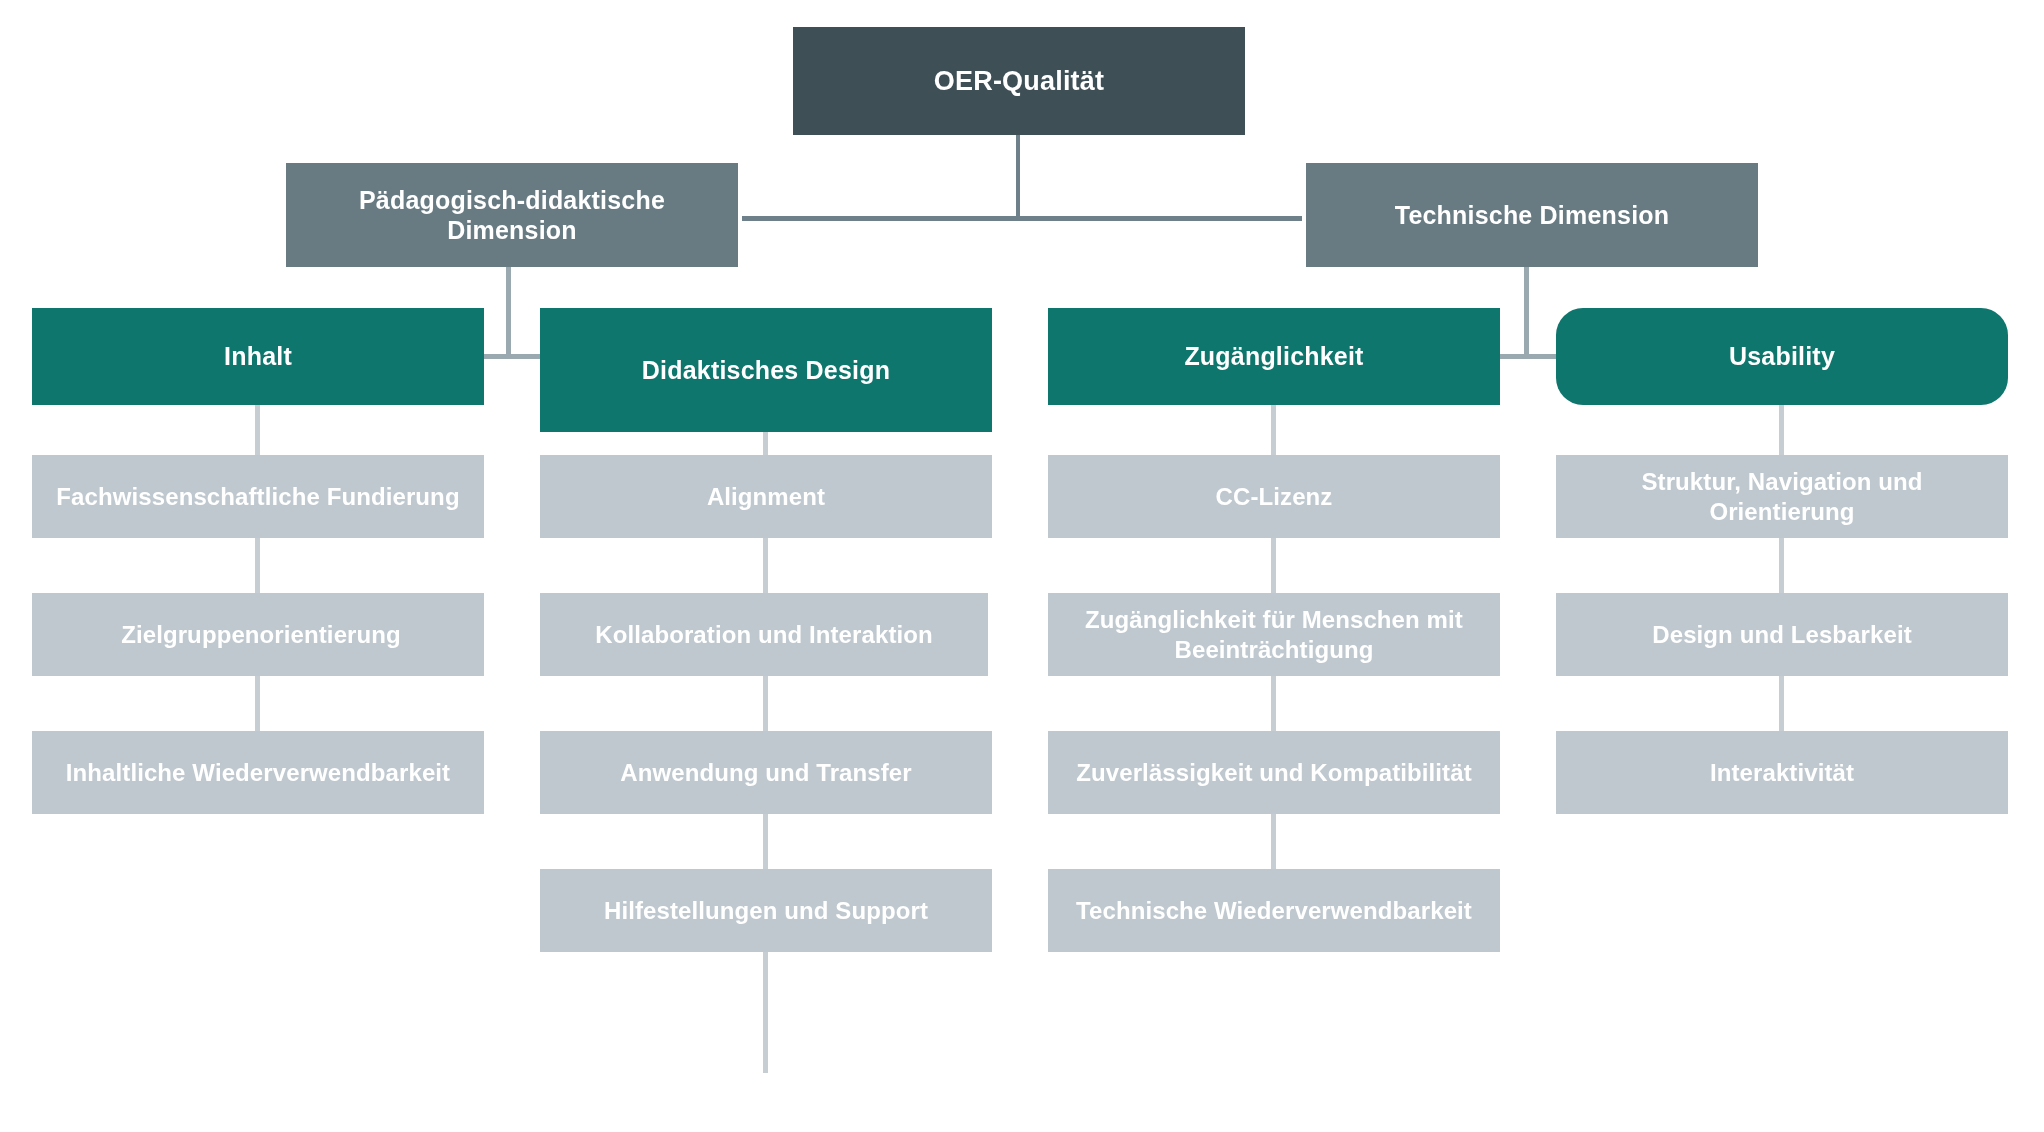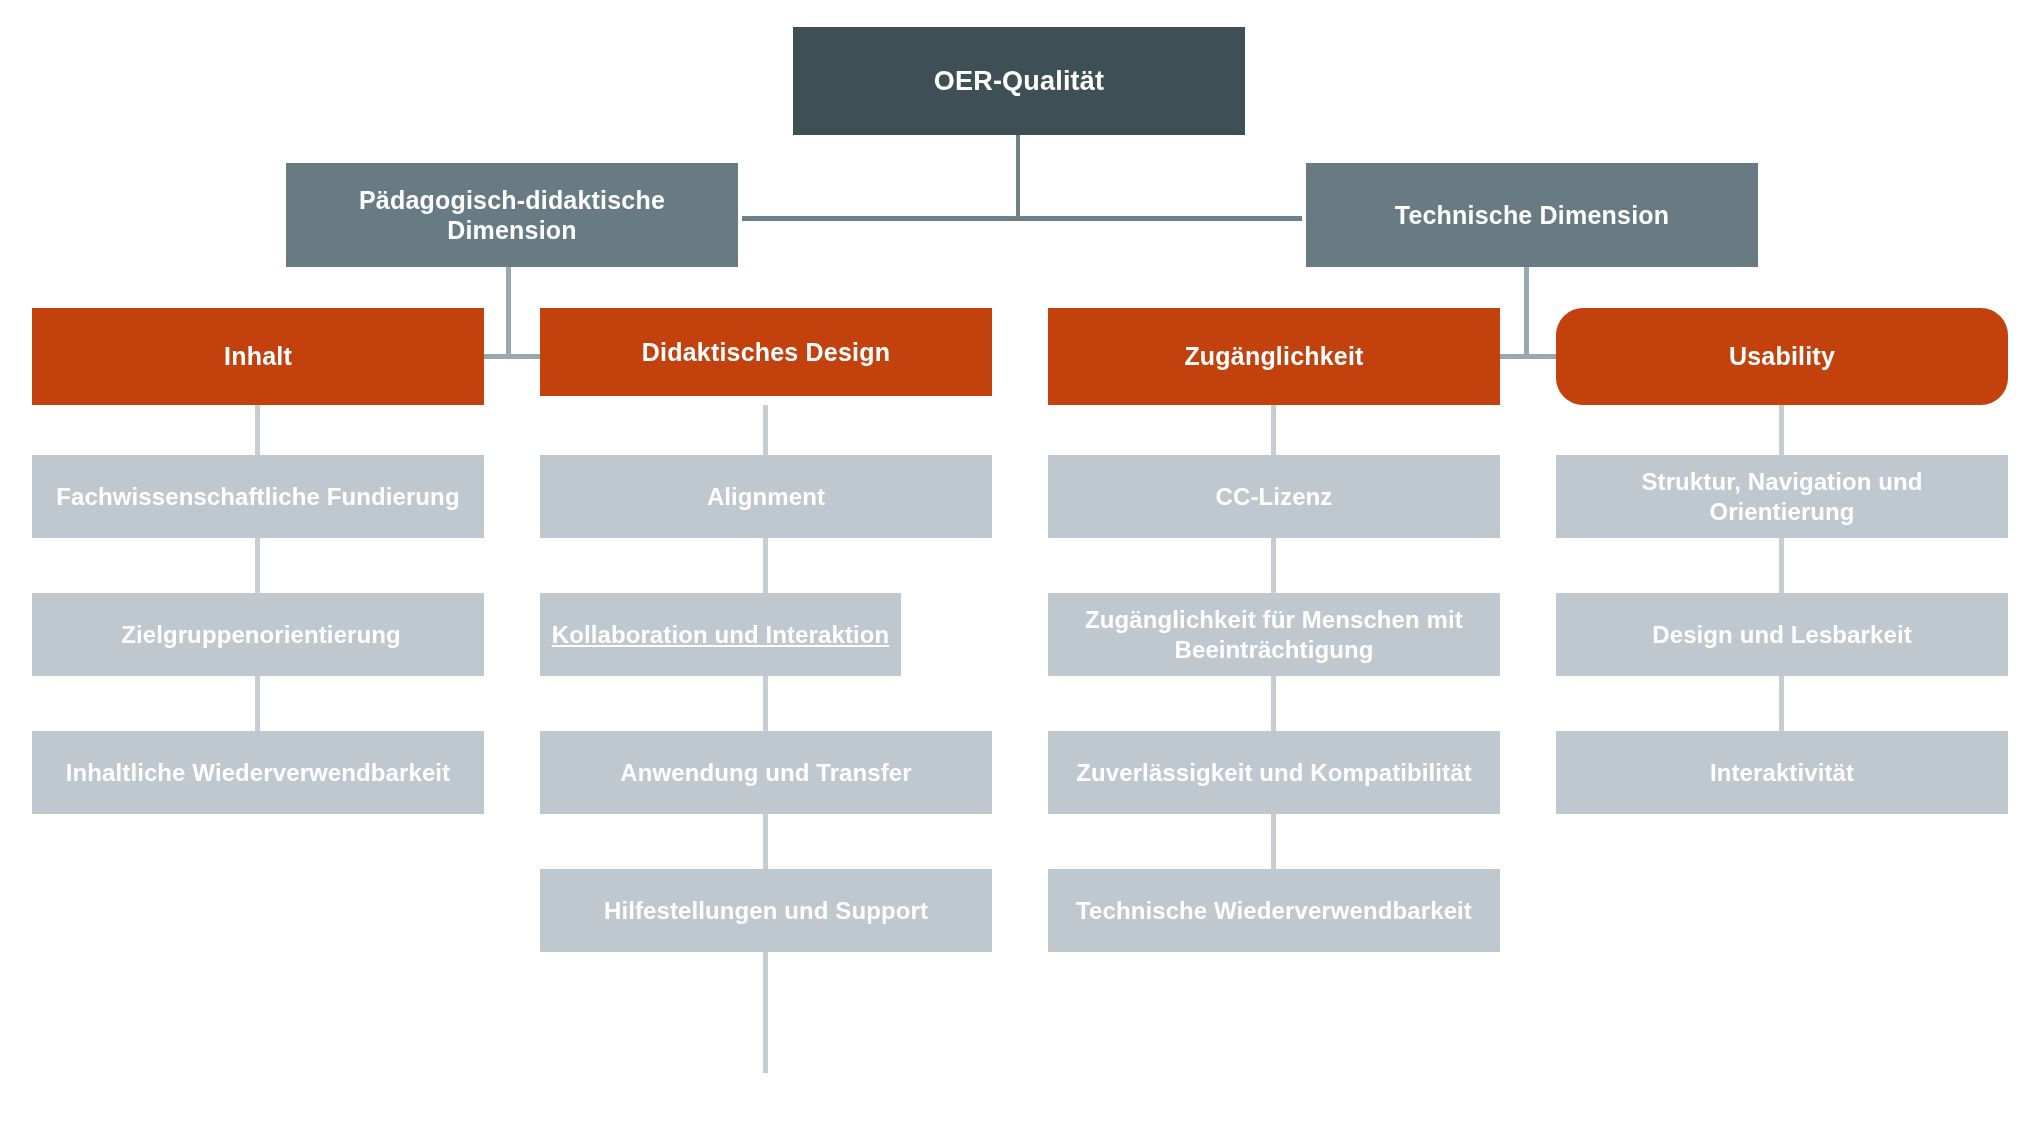--- a/index.html
+++ b/index.html
@@ -19,21 +19,21 @@
     text-align:center;
     color:#ffffff;
     font-weight:bold;
     line-height:1.22;
     box-sizing:border-box;
     padding:2px 10px;
     z-index:3;
   }
   .lvl-root{ background:#3f4f56; font-size:27px; letter-spacing:.2px;}
   .lvl-dim { background:#687b83; font-size:25px; letter-spacing:.2px;}
-  .lvl-cat { background:#c2410c; font-size:25px; letter-spacing:.2px;}
+  .lvl-cat { background:#0f766e; font-size:25px; letter-spacing:.2px;}
   .lvl-leaf{ background:#bfc8cf; font-size:24px; letter-spacing:.1px;}
 
   .conn{
     position:absolute;
     background:#c6ced4;
     z-index:1;
   }
   .conn.dark{ background:#6e818a; }
   .conn.mid { background:#9aa8af; }
 </style>
@@ -67,21 +67,21 @@
   <div class="node lvl-dim" style="left:286px; top:163px; width:452px; height:104px;">
     <span>Pädagogisch-didaktische Dimension</span>
   </div>
   <div class="node lvl-dim" style="left:1306px; top:163px; width:452px; height:104px;">
     <span>Technische Dimension</span>
   </div>
 
   <div class="node lvl-cat" style="left:32px; top:308px; width:452px; height:97px;">
     <span>Inhalt</span>
   </div>
-  <div class="node lvl-cat" style="left:540px; top:308px; width:452px; height:88px;">
+  <div class="node lvl-cat" style="left:540px; top:308px; width:452px; height:124px;">
     <span>Didaktisches Design</span>
   </div>
   <div class="node lvl-cat" style="left:1048px; top:308px; width:452px; height:97px;">
     <span>Zugänglichkeit</span>
   </div>
   <div class="node lvl-cat" style="left:1556px; top:308px; width:452px; height:97px;border-radius:27px;">
     <span>Usability</span>
   </div>
 
   <div class="node lvl-leaf" style="left:32px; top:455px; width:452px; height:83px;">
@@ -90,21 +90,21 @@
   <div class="node lvl-leaf" style="left:32px; top:593px; width:452px; height:83px;padding-left:16px;">
     <span>Zielgruppenorientierung</span>
   </div>
   <div class="node lvl-leaf" style="left:32px; top:731px; width:452px; height:83px;">
     <span>Inhaltliche Wiederverwendbarkeit</span>
   </div>
 
   <div class="node lvl-leaf" style="left:540px; top:455px; width:452px; height:83px;">
     <span>Alignment</span>
   </div>
-  <div class="node lvl-leaf" style="left:540px; top:593px; width:361px; height:83px;text-decoration:underline;">
+  <div class="node lvl-leaf" style="left:540px; top:593px; width:448px; height:83px;">
     <span>Kollaboration und Interaktion</span>
   </div>
   <div class="node lvl-leaf" style="left:540px; top:731px; width:452px; height:83px;">
     <span>Anwendung und Transfer</span>
   </div>
   <div class="node lvl-leaf" style="left:540px; top:869px; width:452px; height:83px;">
     <span>Hilfestellungen und Support</span>
   </div>
 
   <div class="node lvl-leaf" style="left:1048px; top:455px; width:452px; height:83px;">

